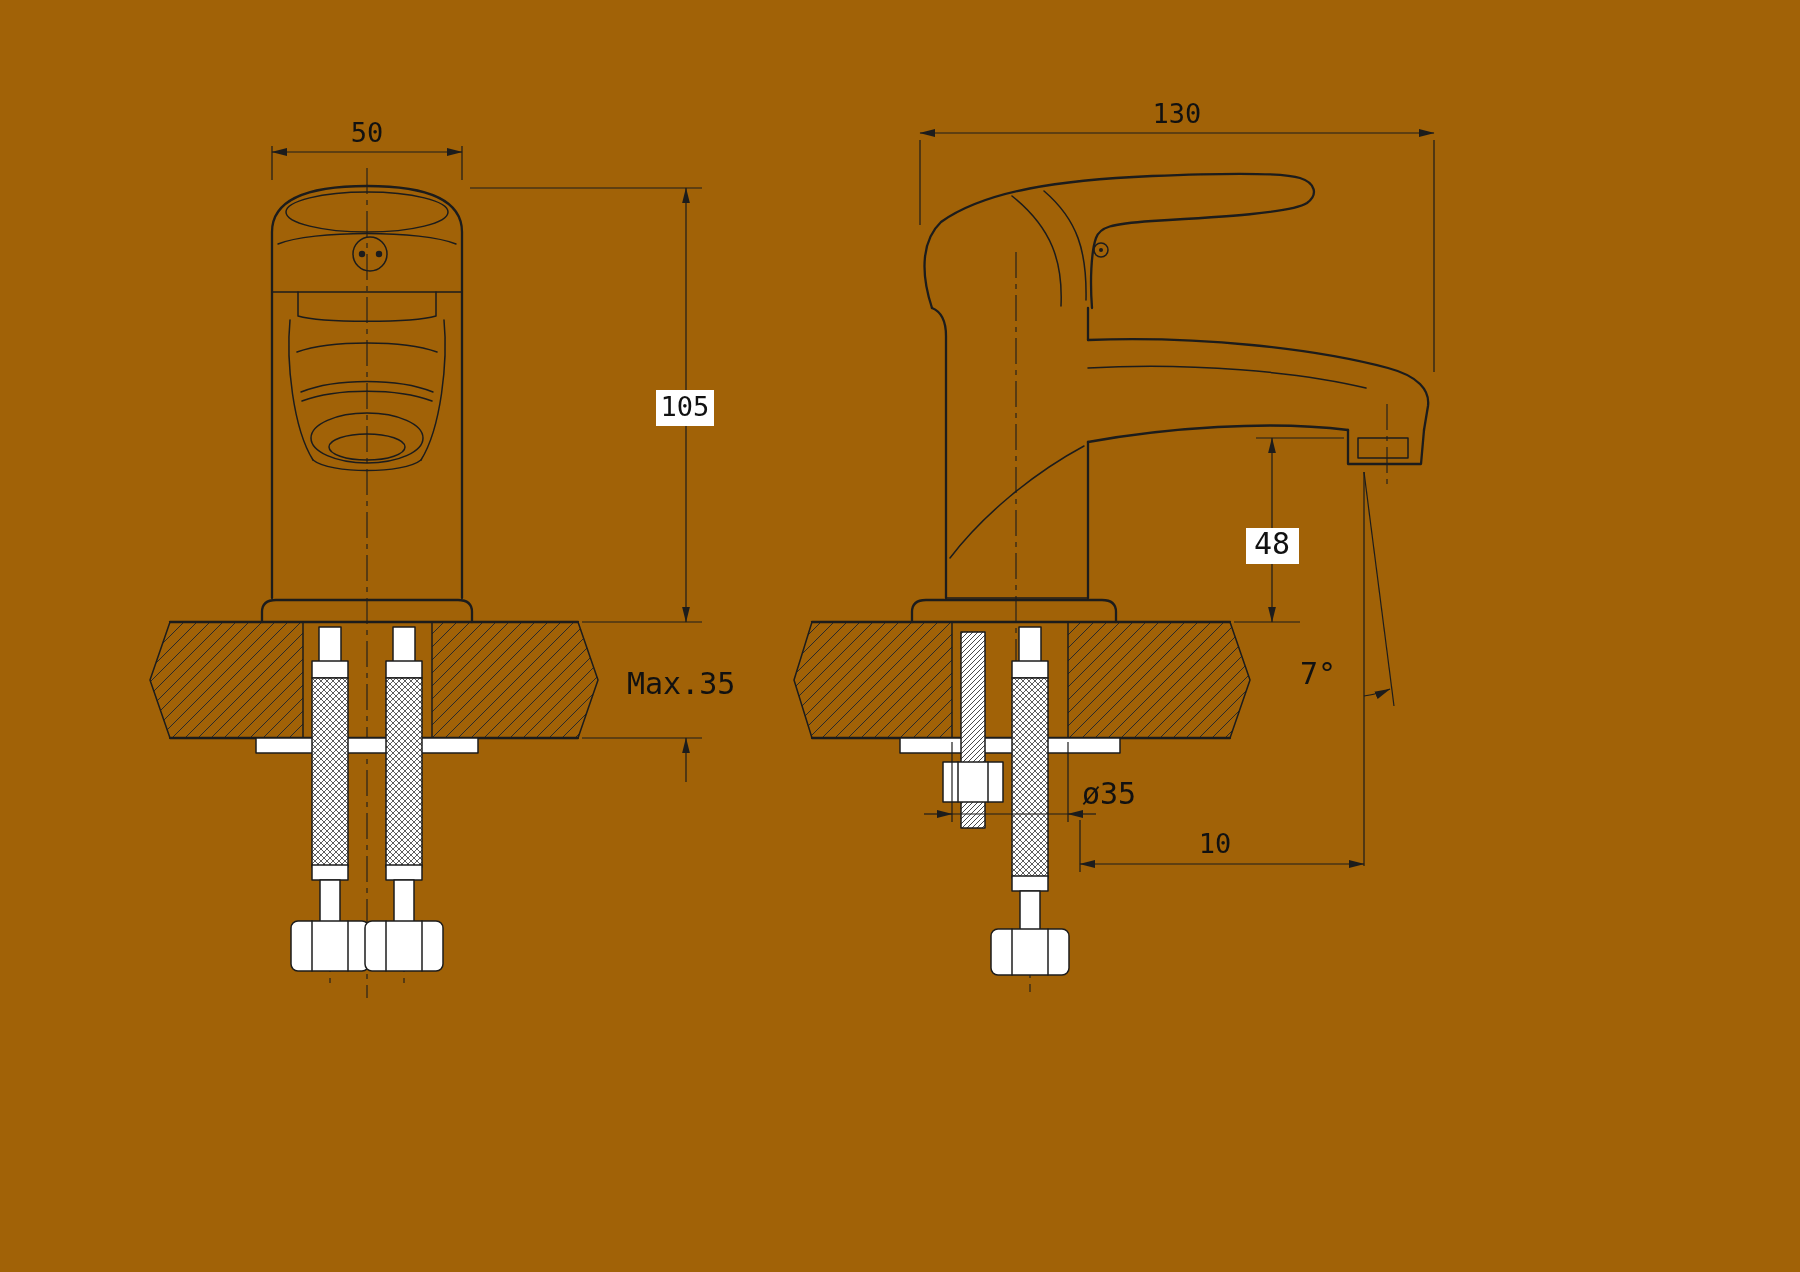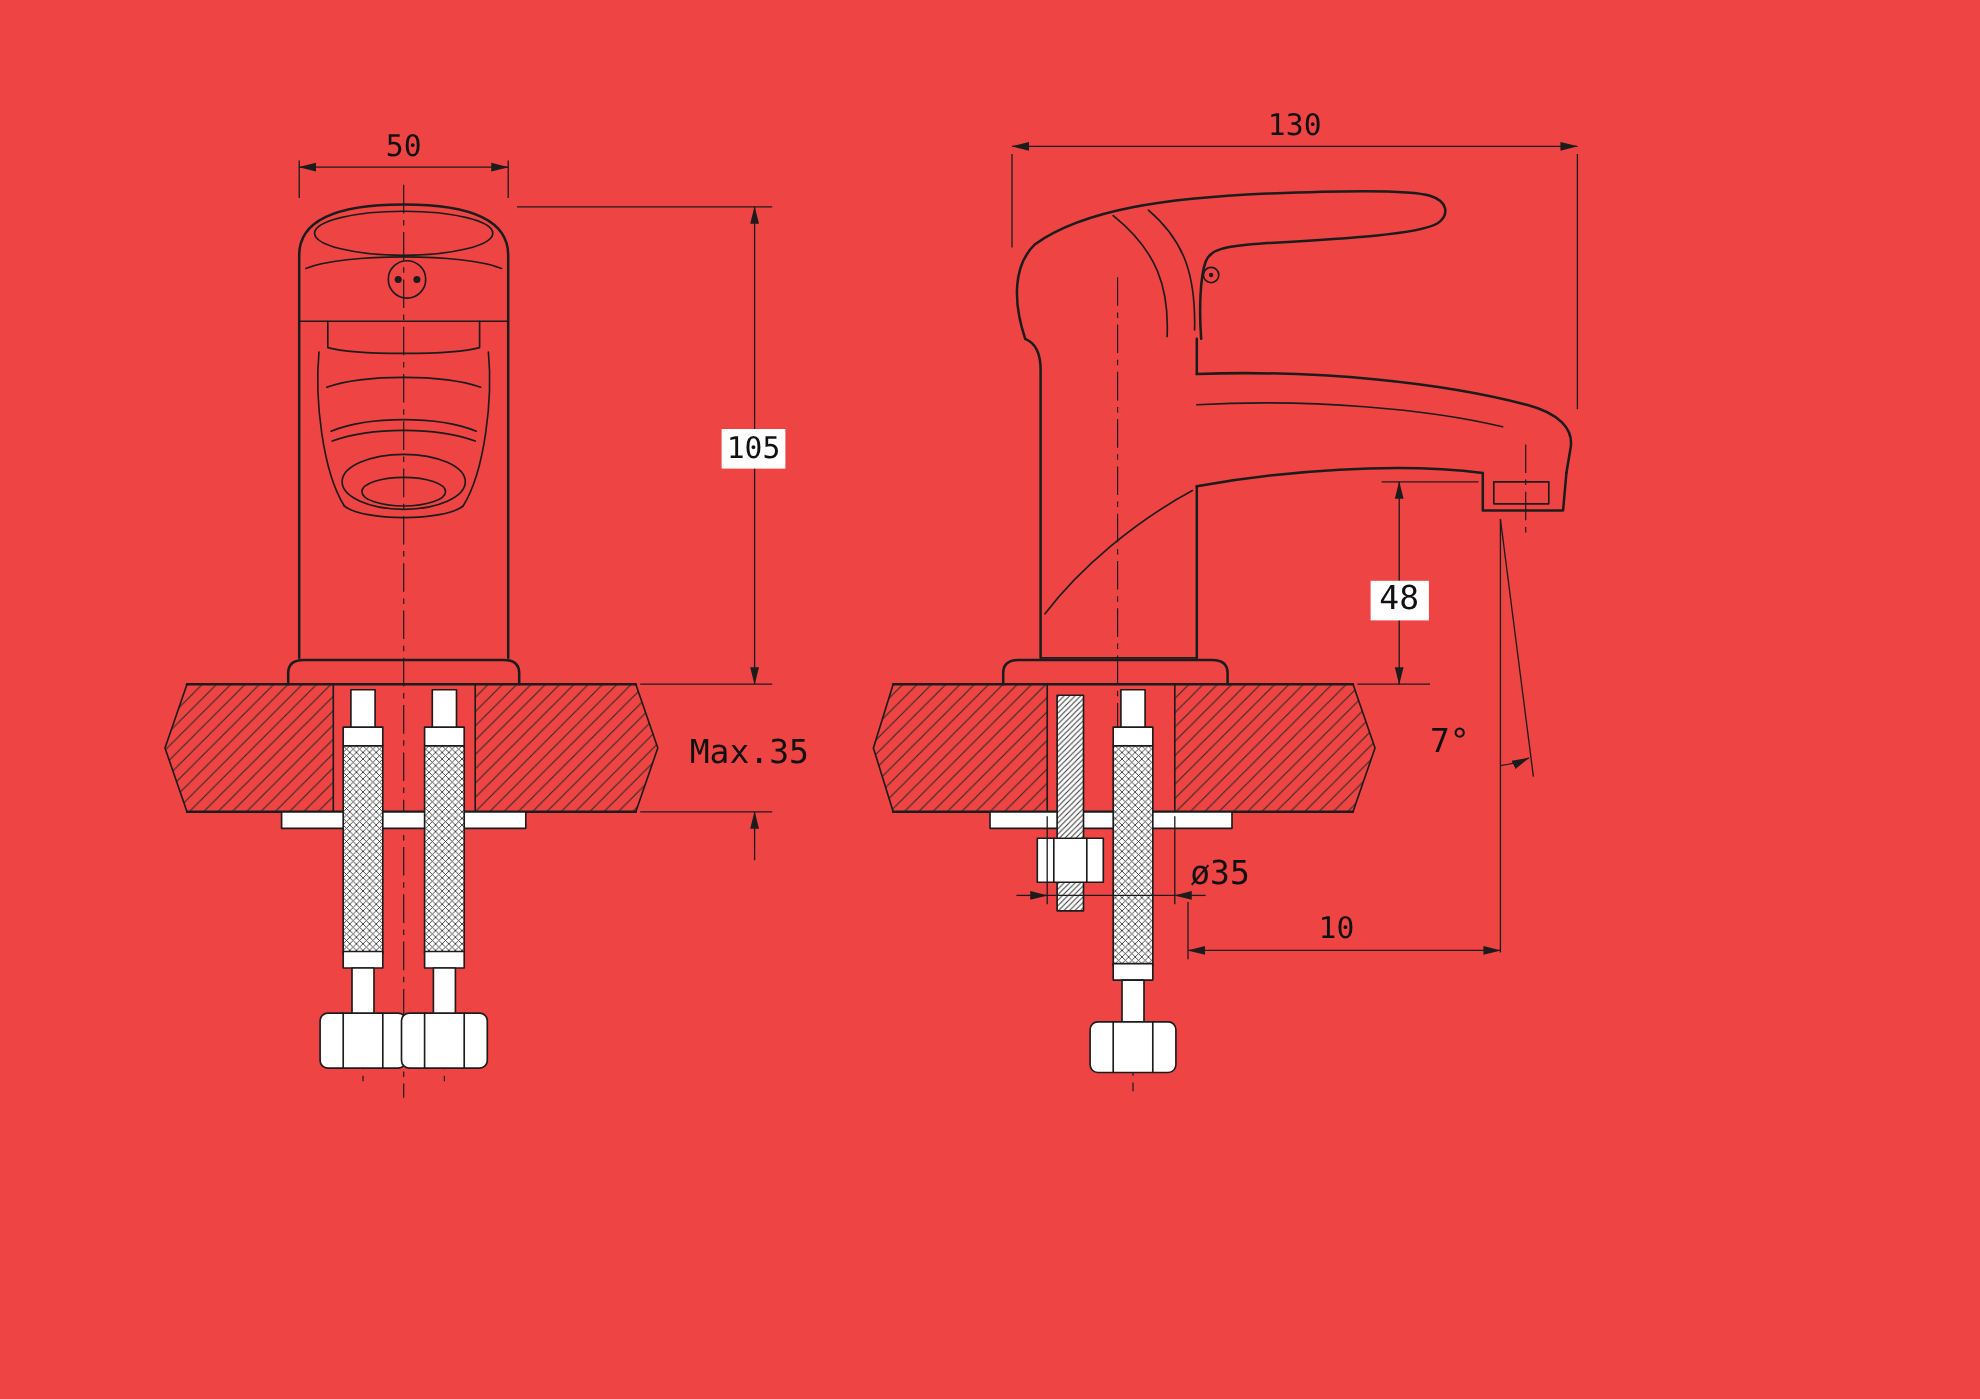--- a/index.html
+++ b/index.html
@@ -1,16 +1,16 @@
 <!DOCTYPE html>
 <html><head>
 <meta charset="utf-8">
 <style>
   html,body{margin:0;padding:0;background:#ffffff;}
-  .stage{position:relative;width:1800px;height:1272px;background:#ef4444;overflow:hidden;}
+  .stage{position:relative;width:1800px;height:1272px;background:#a16207;overflow:hidden;}
   svg{display:block;}
   .s22{stroke:#1c1c1c;stroke-width:2.3;stroke-linecap:round;stroke-linejoin:round;}
   .s15{stroke:#1c1c1c;stroke-width:1.5;stroke-linecap:round;stroke-linejoin:round;}
   .s12{stroke:#1c1c1c;stroke-width:1.2;stroke-linecap:butt;}
   .cl{stroke:#1c1c1c;stroke-width:1.1;stroke-dasharray:26 6 5 6;}
   .txt{font-family:"DejaVu Sans Mono","Liberation Mono",monospace;font-size:27px;fill:#111111;}
   .txtlg{font-family:"DejaVu Sans Mono","Liberation Mono",monospace;font-size:30px;fill:#111111;}
 </style>
 </head>
 <body>

